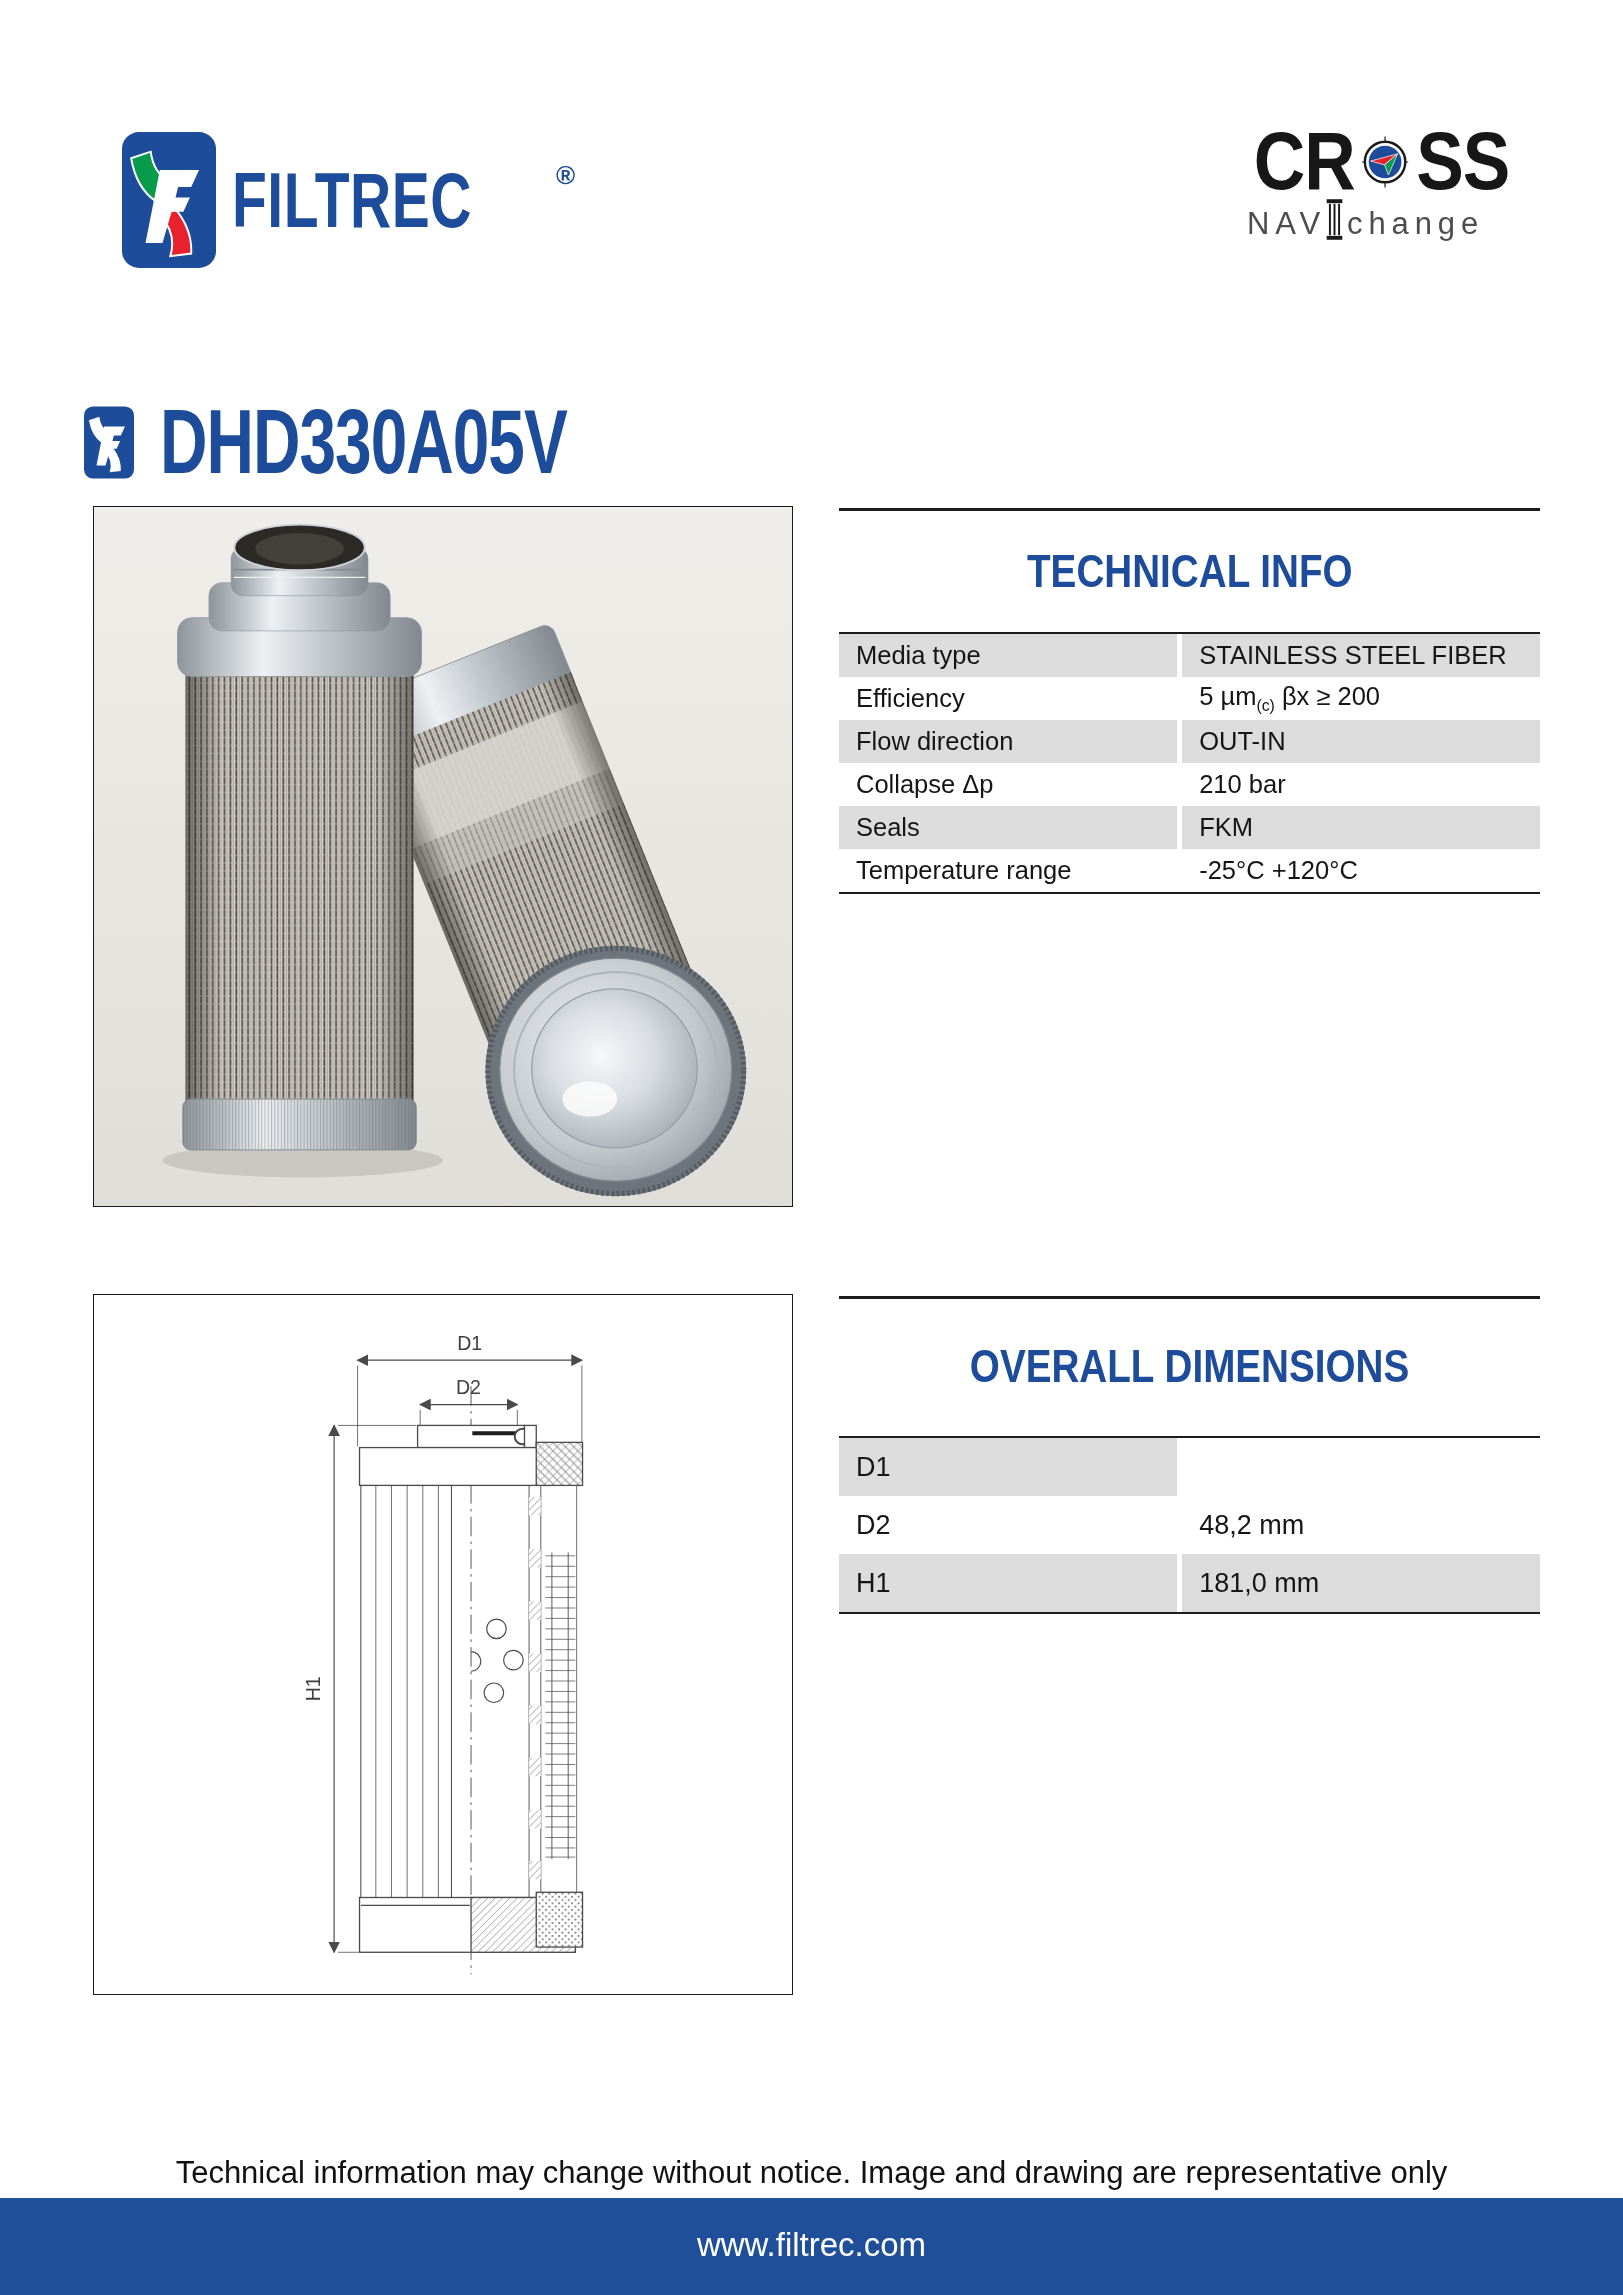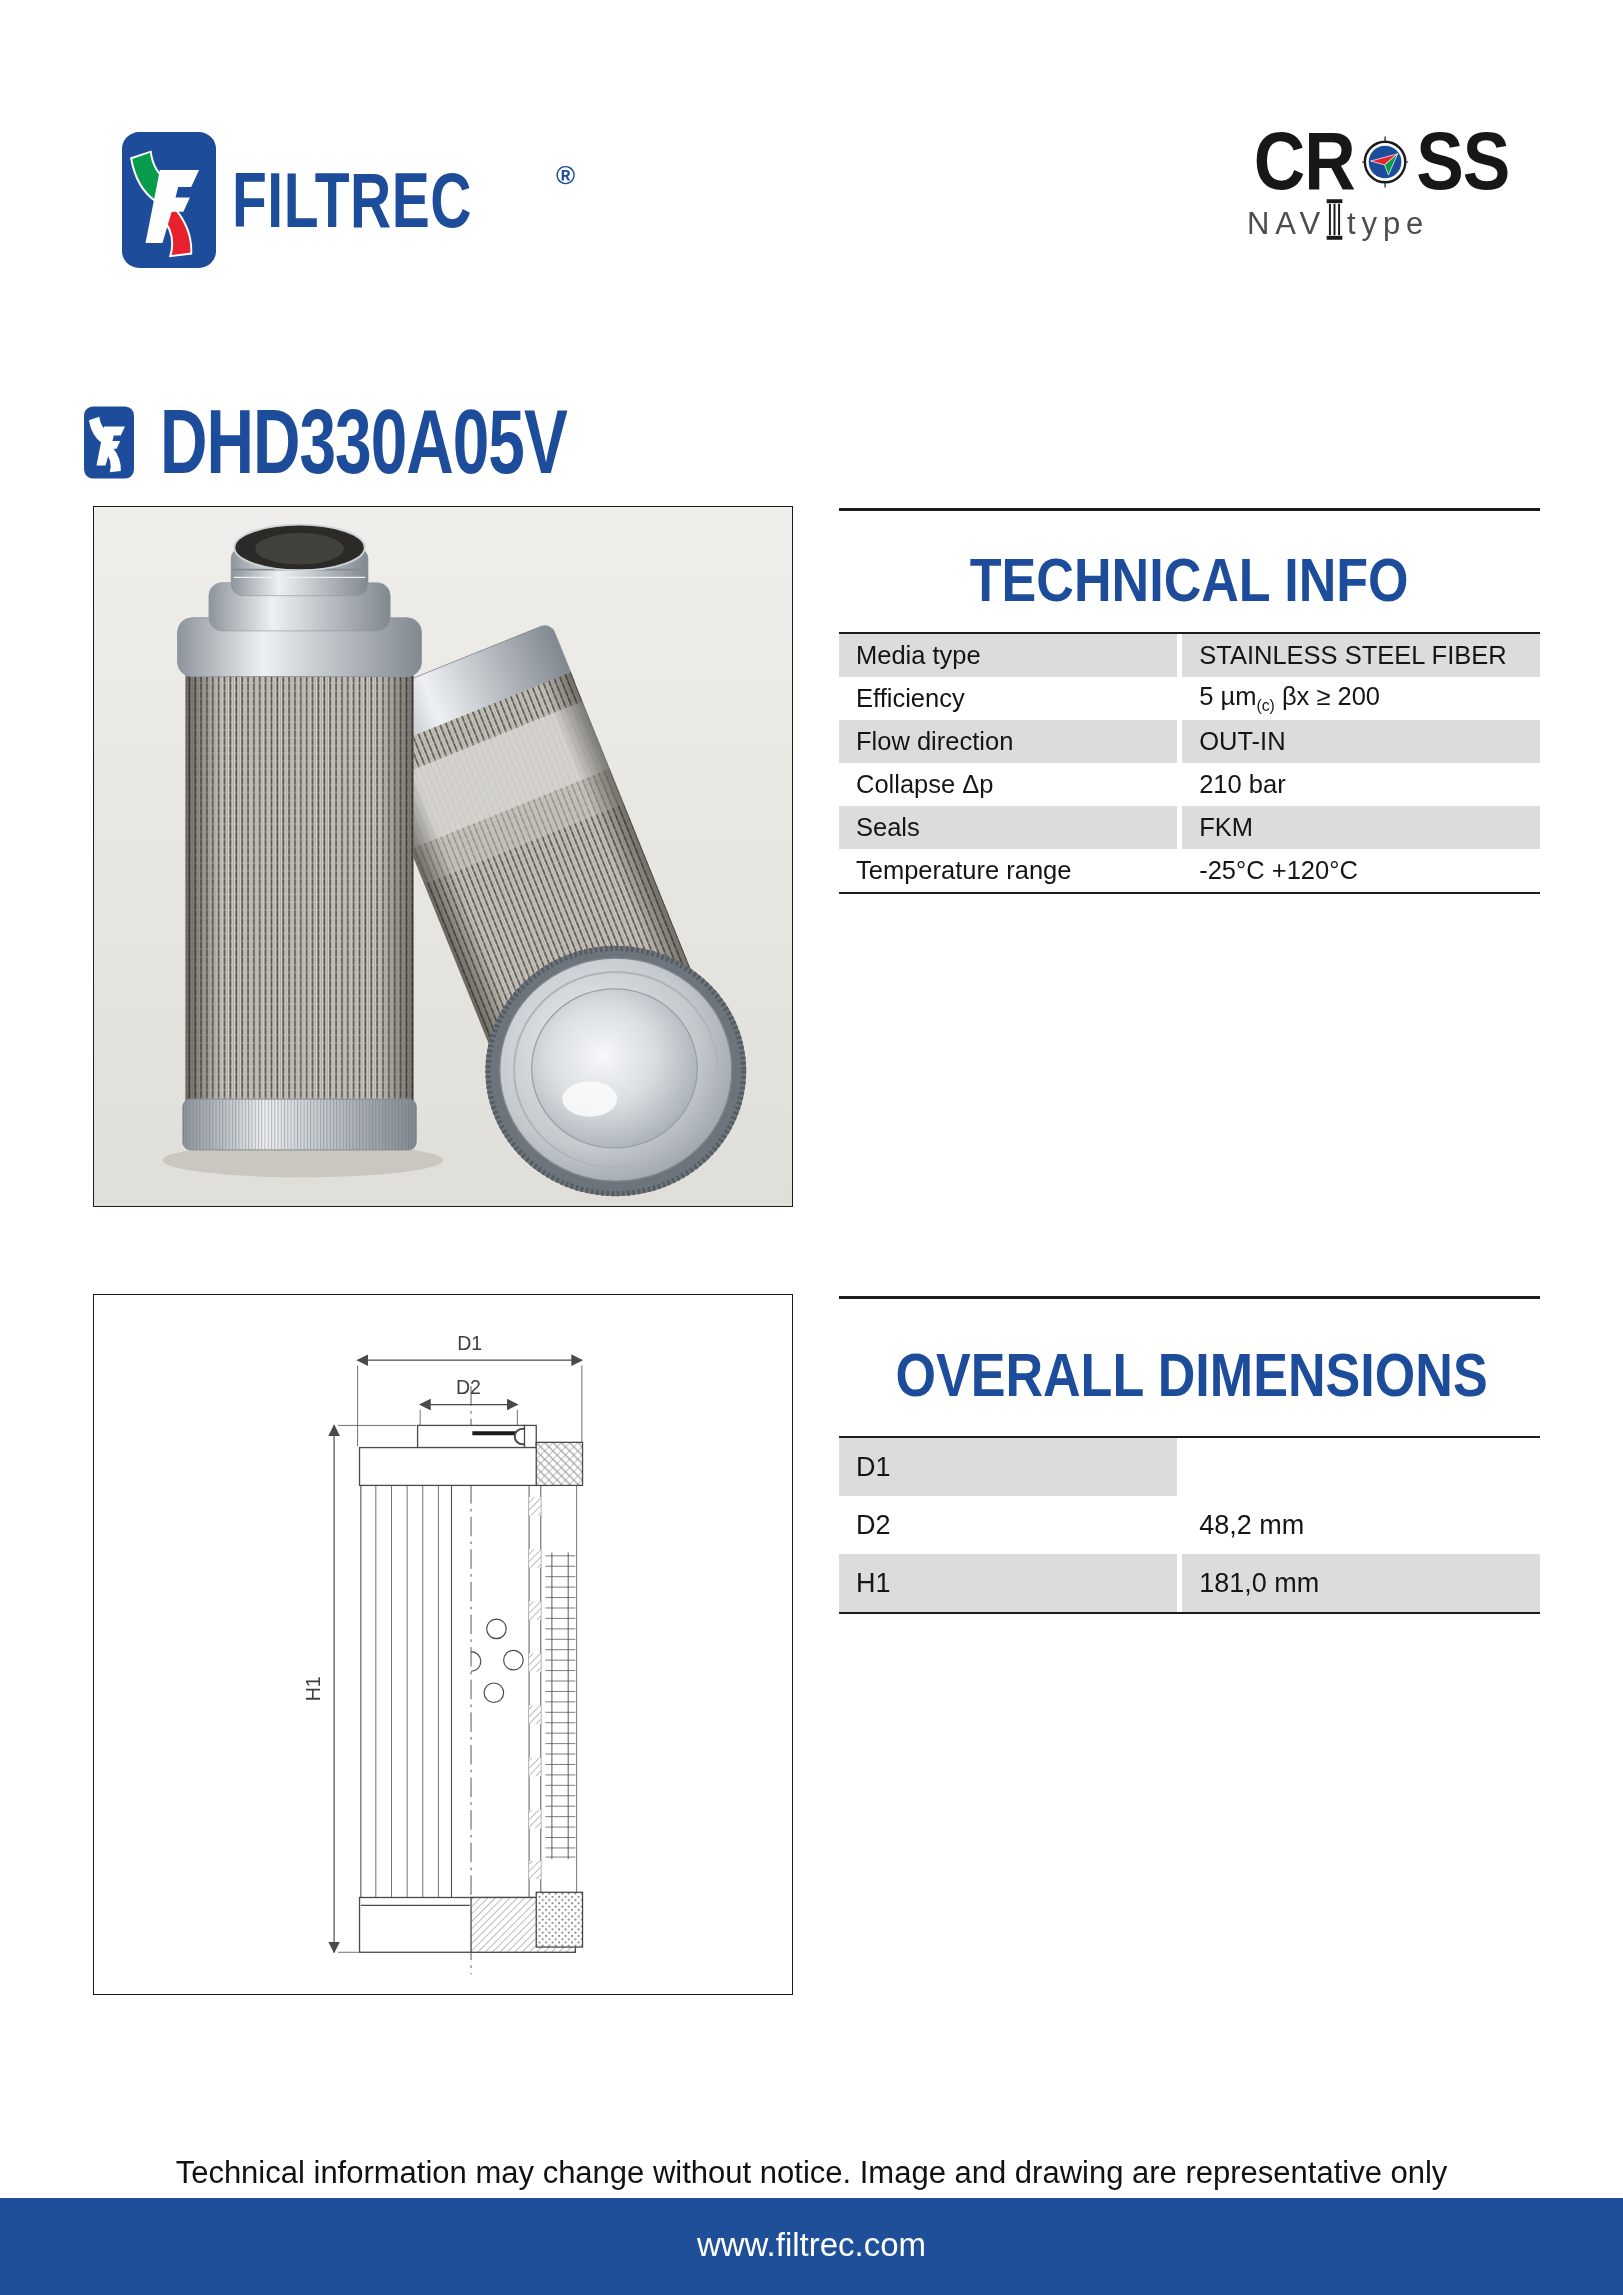--- a/index.html
+++ b/index.html
@@ -26,21 +26,21 @@
   
   .photo-box{position:absolute;left:93px;top:506px;width:700px;height:701px;
              border:1.3px solid #1a1a1a;box-sizing:border-box;background:#eae8e4;}
   .draw-box{position:absolute;left:93px;top:1294px;width:700px;height:701px;
             border:1.3px solid #1a1a1a;box-sizing:border-box;background:#ffffff;}
   .photo-box svg,.draw-box svg{display:block;width:100%;height:100%;}
 
   
   .rule{position:absolute;left:839px;width:701px;height:0;border-top:3.3px solid #1c1c1c;}
   .sec-title{position:absolute;left:839px;width:701px;text-align:center;
-             font-size:62px;font-weight:bold;color:#1d4c9a;letter-spacing:0;}
+             font-size:46px;font-weight:bold;color:#1d4c9a;letter-spacing:0;}
   .sec-title span{display:inline-block;transform:scaleX(0.84);white-space:nowrap;}
 
   .dtable{position:absolute;left:839px;width:701px;box-sizing:border-box;
           border-top:2.6px solid #1c1c1c;border-bottom:2.6px solid #1c1c1c;}
   .trow{display:flex;}
   .tech .trow{height:43px;}
   .dims .trow{height:58px;}
   .trow .c{display:flex;align-items:center;box-sizing:border-box;padding-left:17px;
            font-size:25.5px;color:#151515;}
   .dims .trow .c{font-size:27px;}
@@ -87,21 +87,21 @@
     </div>
     <div class="cross-line2">
       <span class="cross-sub">NAV</span>
       <svg width="17" height="41" viewBox="0 0 26 62" style="margin:0 3.9px 2.6px 0;">
         <rect x="1" y="0" width="24" height="6" fill="#1a1a1a"></rect>
         <rect x="1" y="56" width="24" height="6" fill="#1a1a1a"></rect>
         <line x1="6" y1="7" x2="6" y2="55" stroke="#1a1a1a" stroke-width="3"></line>
         <line x1="13" y1="7" x2="13" y2="55" stroke="#1a1a1a" stroke-width="3"></line>
         <line x1="20" y1="7" x2="20" y2="55" stroke="#1a1a1a" stroke-width="3"></line>
       </svg>
-      <span class="cross-sub">type</span>
+      <span class="cross-sub">change</span>
     </div>
   </div>
 
   <div class="ptitle">
     <svg width="50" height="73" viewBox="0 0 144 208">
       <rect x="0" y="0" width="144" height="208" rx="26" fill="#1d4c9a"></rect>
       <path d="M14 40 Q22 86 52 106 L72 76 Q48 62 44 30 Z" fill="#ffffff"></path>
       <path d="M82 118 Q108 150 106 186 L74 190 Q84 156 60 130 Z" fill="#ffffff"></path>
       <path d="M58 58 L118 58 L106 84 L86 84 L82 100 L104 100 L94 122 L76 122 L62 170 L36 170 Z" fill="#ffffff"></path>
     </svg>

